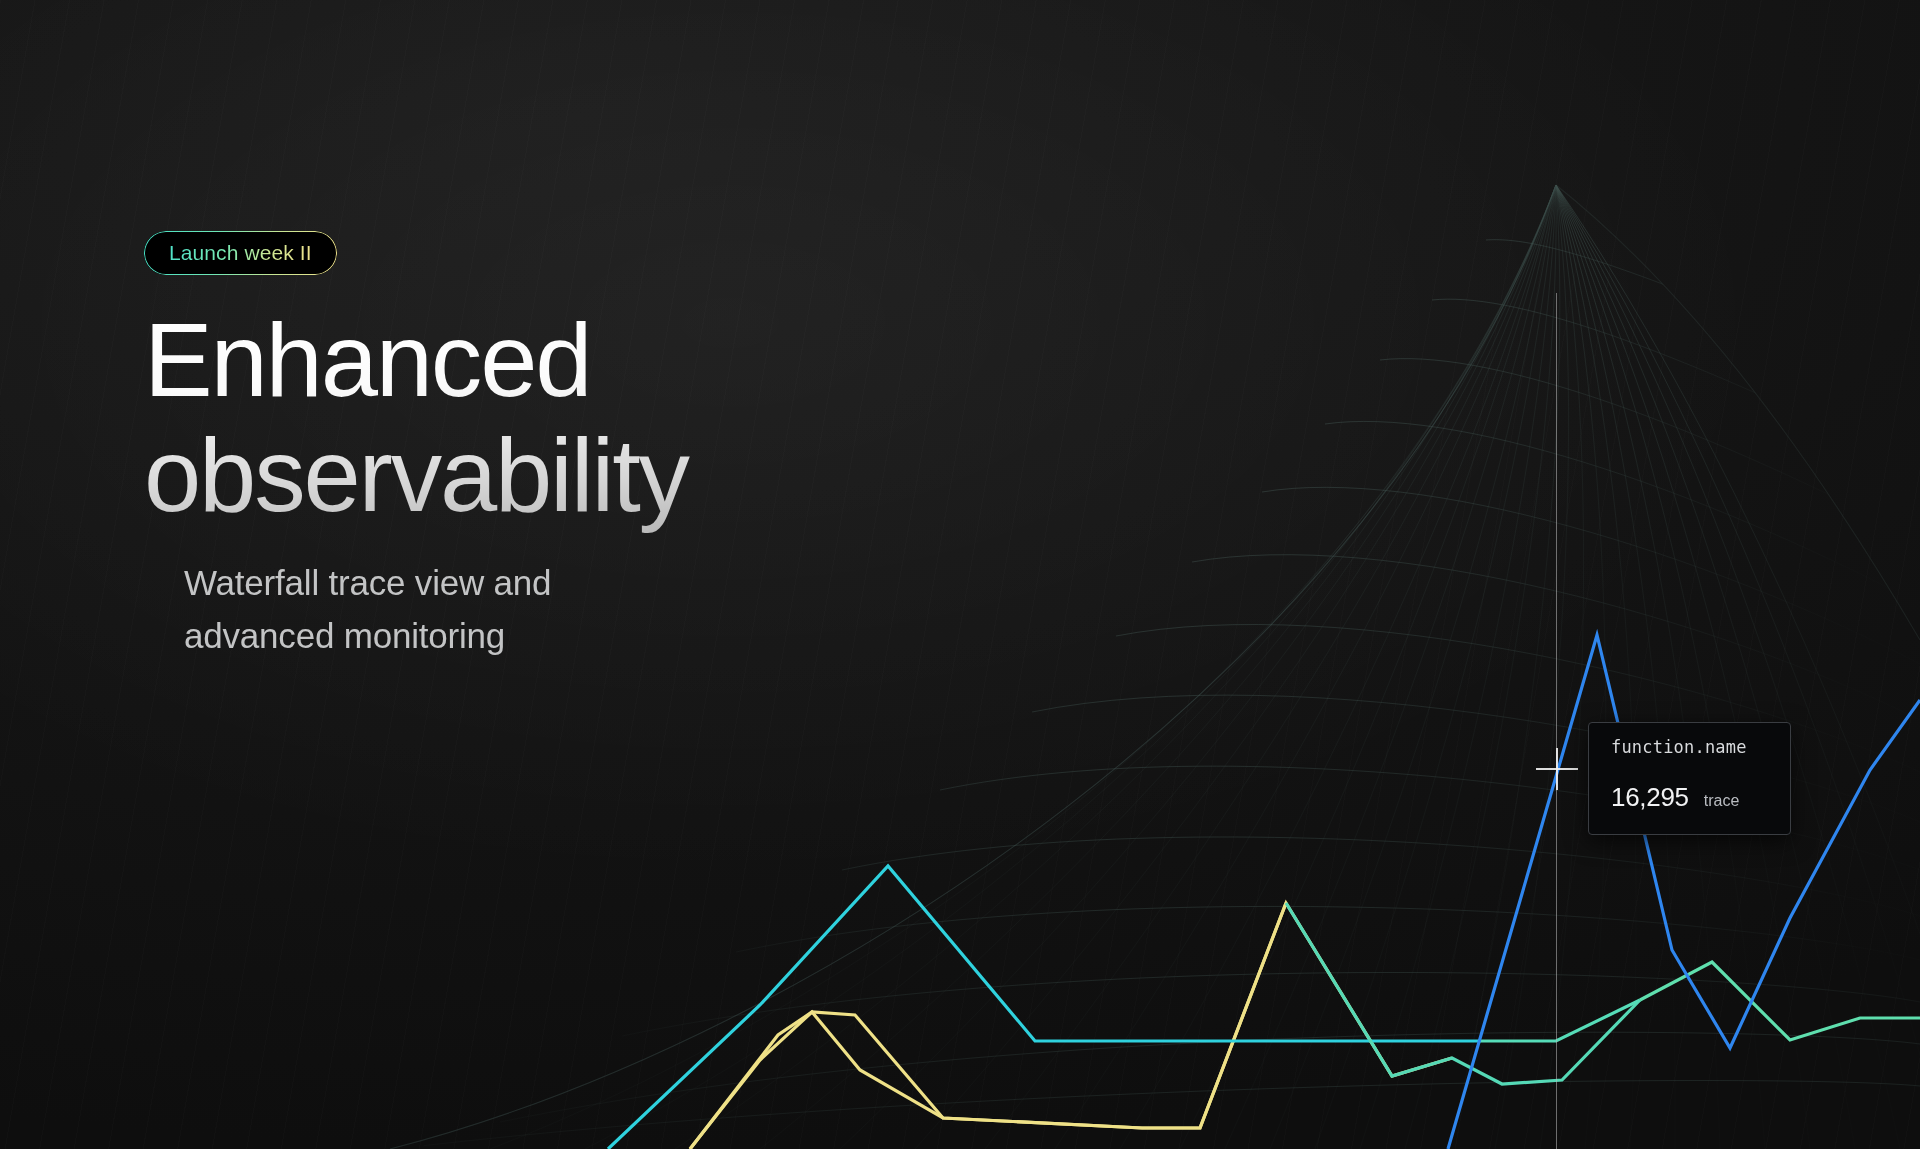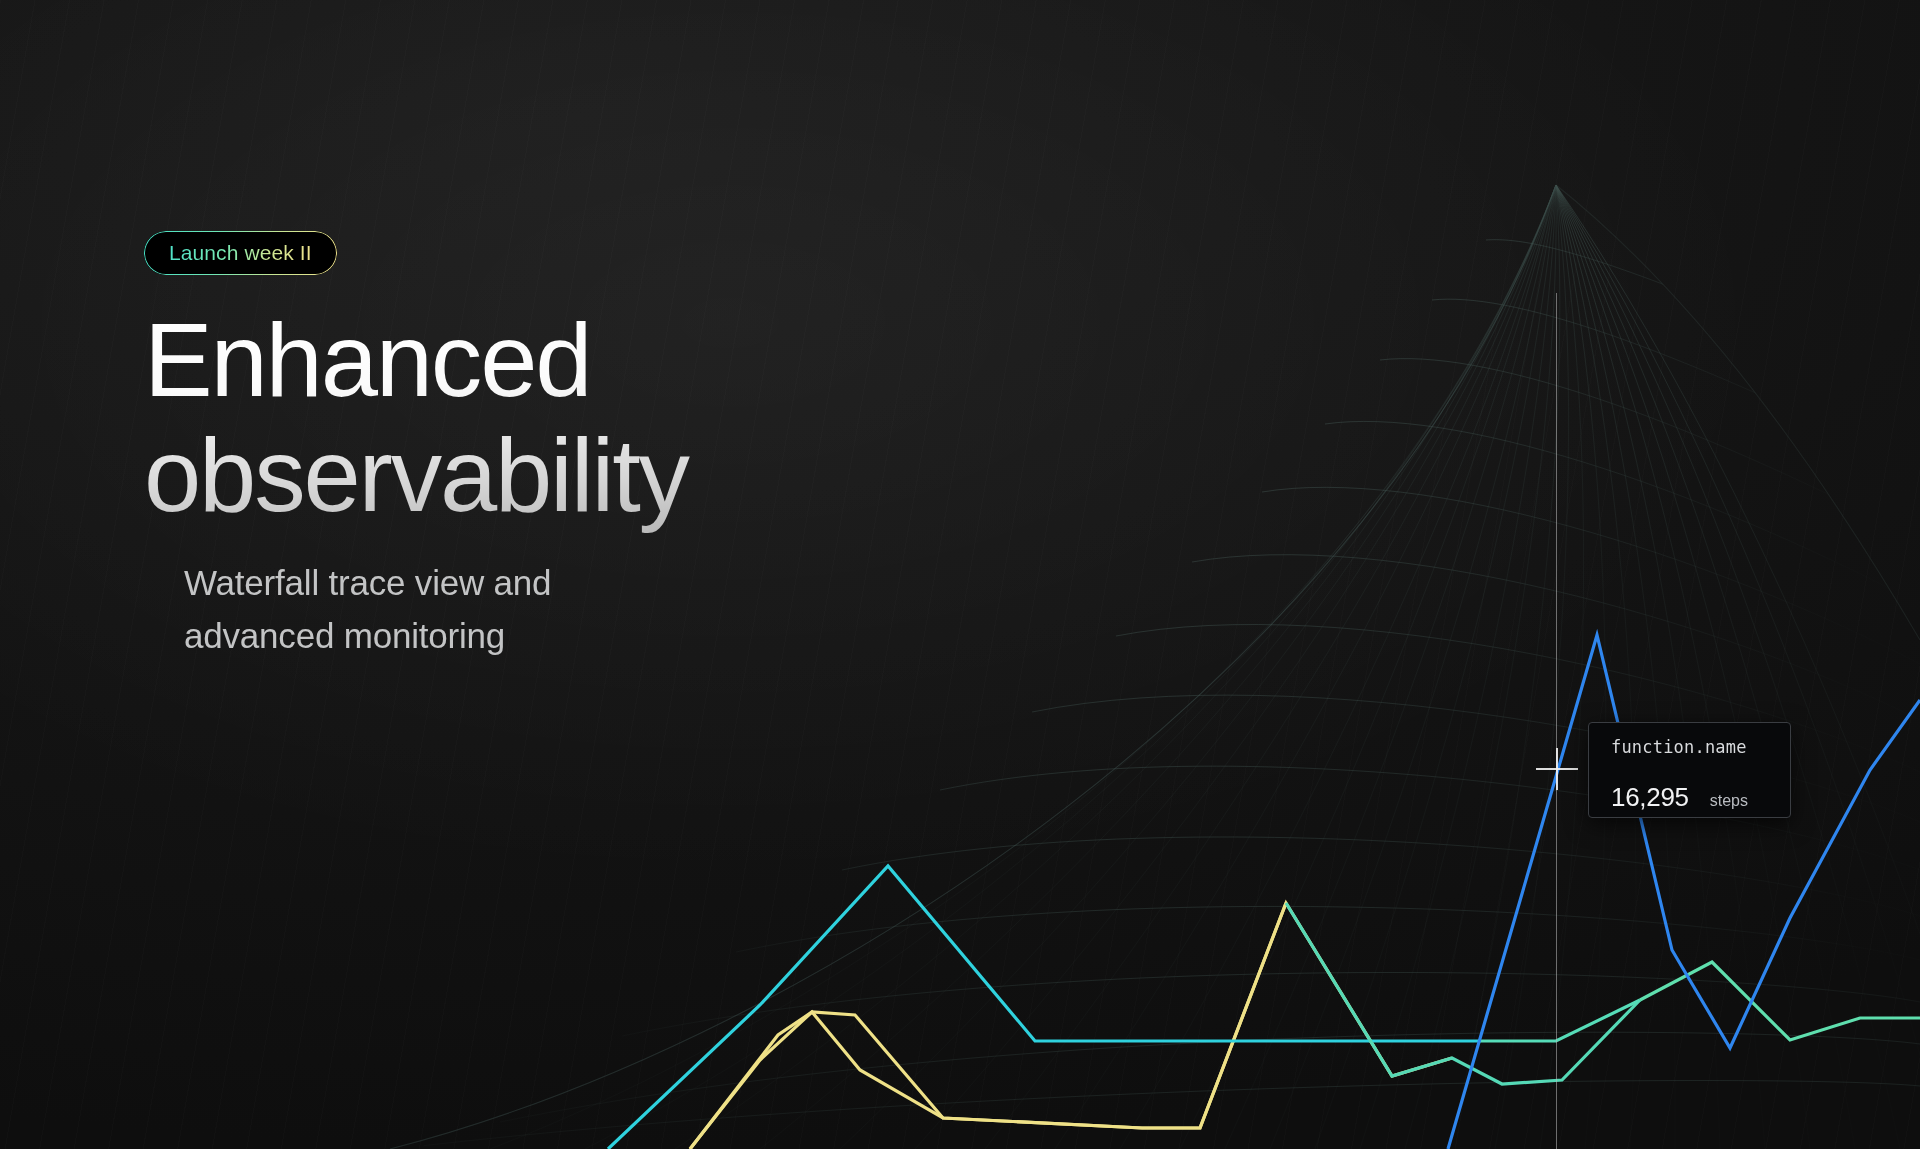--- a/index.html
+++ b/index.html
@@ -81,39 +81,39 @@
   }
   .crosshair-mark i.h{ left:0; top:20px; width:42px; height:2px; }
   .crosshair-mark i.v{ left:20px; top:0; width:2px; height:42px; }
 
   
   .tooltip{
     position:absolute;
     left:1588px;
     top:722px;
     width:203px;
-    height:96px;
+    height:113px;
     background:#08090b;
     border:1px solid #3a3d42;
     border-radius:4px;
     box-shadow:0 6px 22px rgba(0,0,0,.65);
     padding:16px 0 0 22px;
   }
   .tooltip .tt-name{
     font-family:"DejaVu Sans Mono", monospace;
     font-size:17px;
     letter-spacing:.2px;
     color:#d9dbde;
     line-height:1;
     margin-bottom:15px;
   }
   .tooltip .tt-value-row{
     display:flex;
     align-items:baseline;
-    gap:21px;
+    gap:15px;
     margin-top:28px;
   }
   .tooltip .tt-value{
     font-size:26px;
     font-weight:400;
     color:#f1f2f4;
     line-height:1;
     letter-spacing:-.3px;
   }
   .tooltip .tt-unit{
@@ -291,21 +291,21 @@
   <div class="crosshair-v"></div>
   <div class="crosshair-mark">
     <i class="h"></i>
       <i class="v"></i>
   </div>
 
   <div class="tooltip">
     <div class="tt-name">function.name</div>
     <div class="tt-value-row">
       <span class="tt-value">16,295</span>
-      <span class="tt-unit">steps</span>
+      <span class="tt-unit">trace</span>
     </div>
   </div>
 
   <div class="hero">
 
     <div class="badge">
       <span>Launch week II</span>
     </div>
 
     <h1 class="headline">

